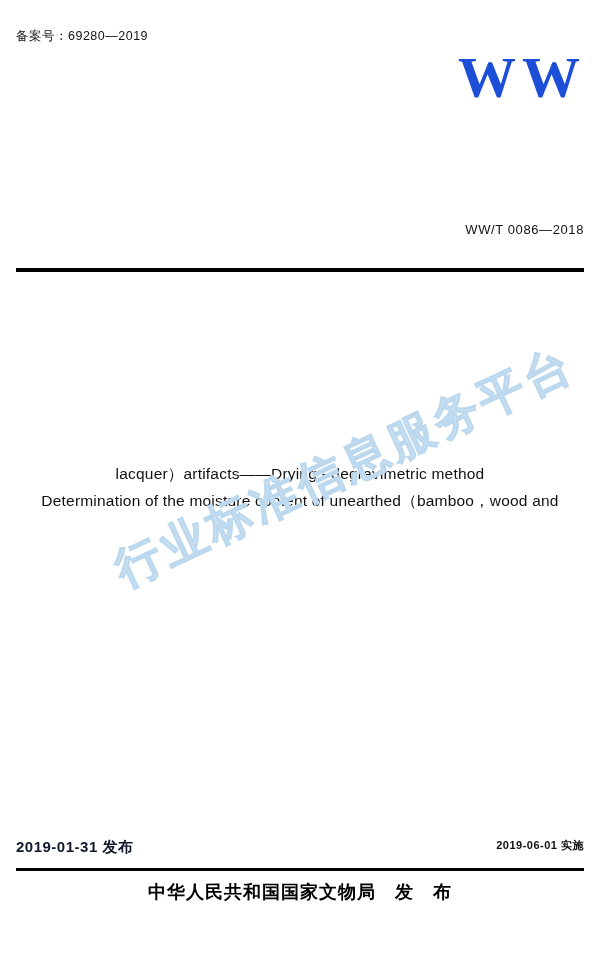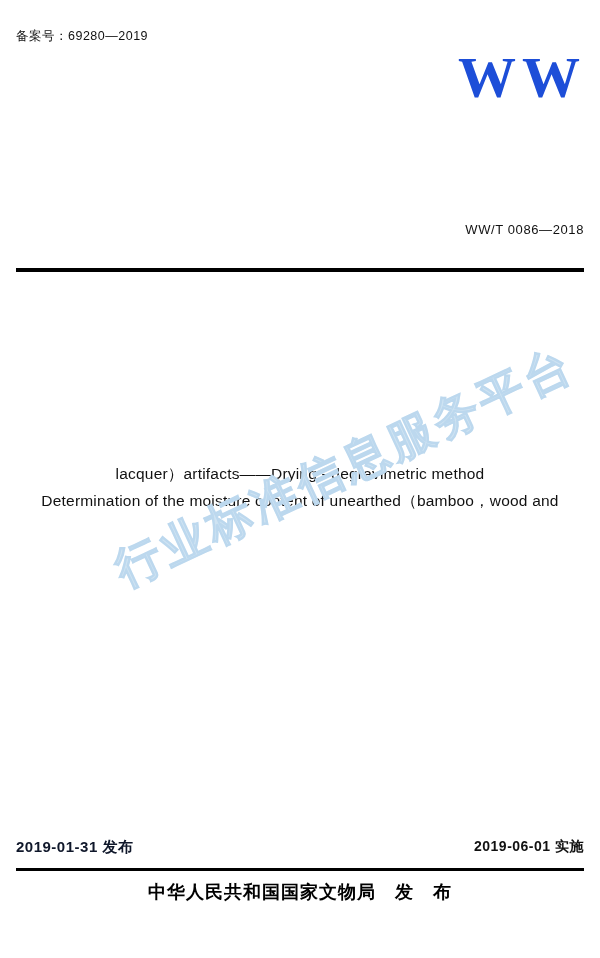--- a/index.html
+++ b/index.html
@@ -135,21 +135,21 @@
     font-size: 15px;
     font-weight: bold;
     letter-spacing: 0.5px;
     color: #0f172a;
     white-space: nowrap;
   }
   .date-effective {
     position: absolute;
     right: 16px;
     top: 838px;
-    font-size: 14px;
+    font-size: 11px;
     font-weight: bold;
     letter-spacing: 0.5px;
     color: #111;
     white-space: nowrap;
   }
 
   
   .rule-bottom {
     position: absolute;
     left: 16px;

